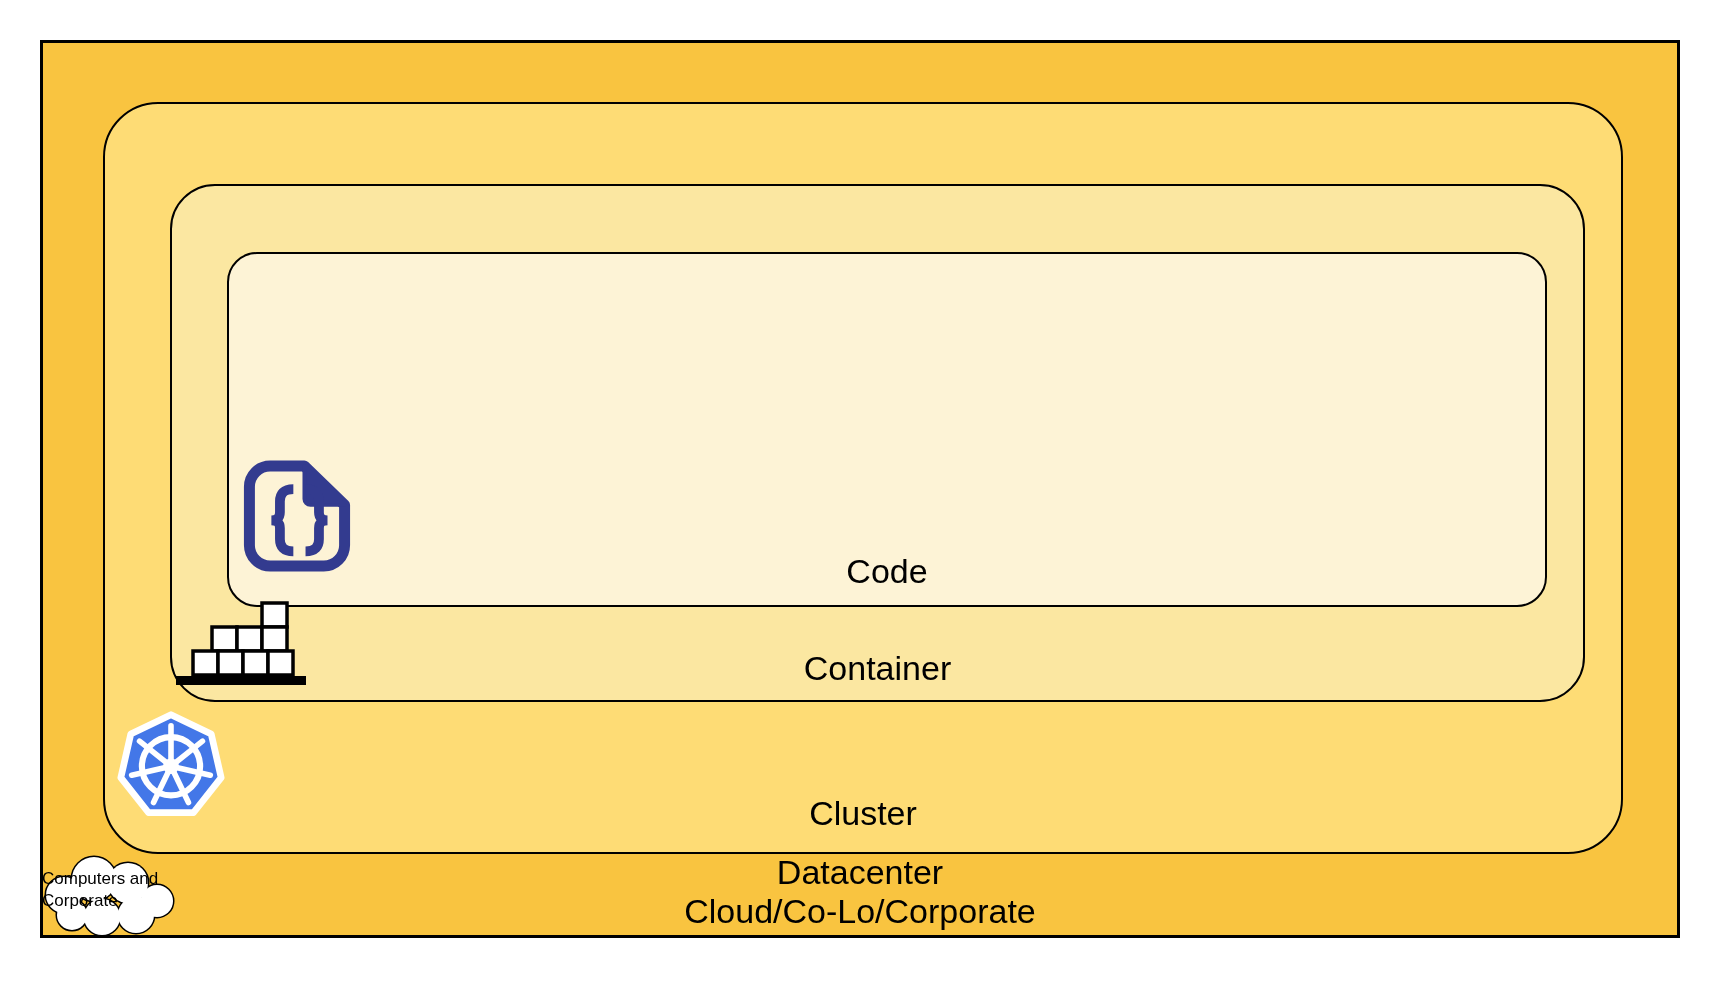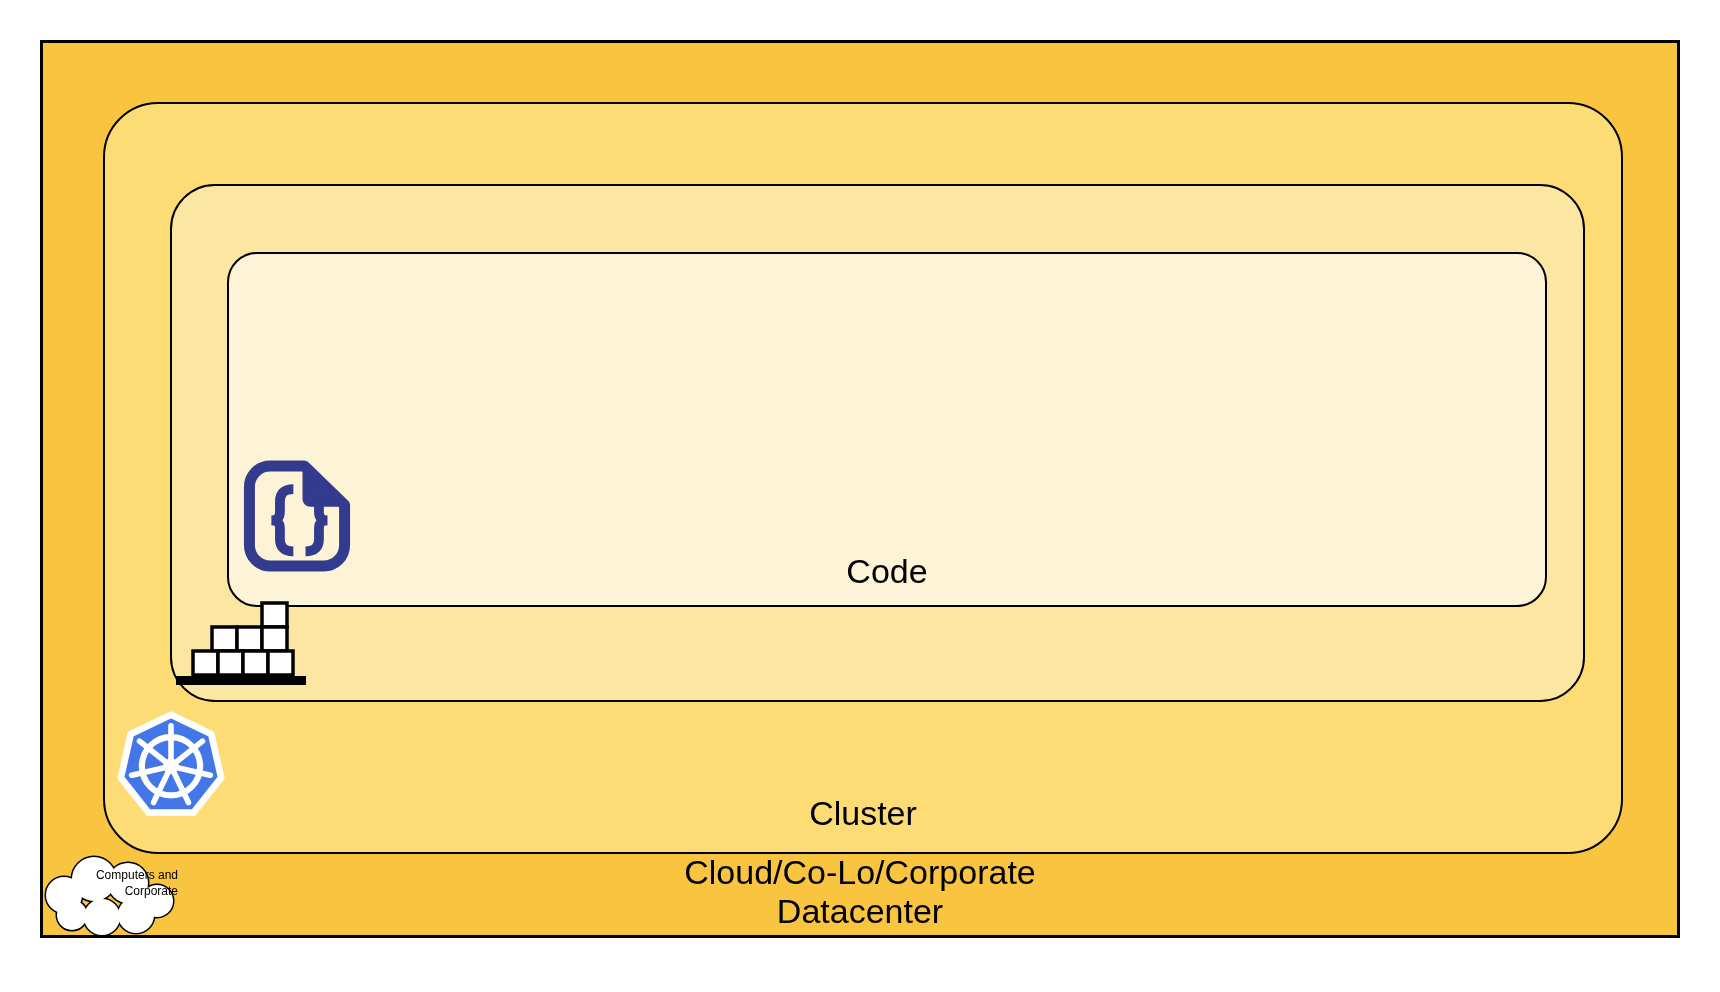--- a/index.html
+++ b/index.html
@@ -41,41 +41,42 @@
   .label-datacenter .line{display:block;}
   
   .icon-abs{position:absolute;z-index:5;}
   .code-file-icon{left:236px;top:455px;width:122px;height:122px;}
   .container-stack-icon{left:163px;top:598px;width:152px;height:90px;}
   .kubernetes-icon{left:115px;top:708px;width:112px;height:112px;}
   .cloud-callout{left:36px;top:853px;width:148px;height:90px;z-index:6;}
   .cloud-callout svg{position:absolute;left:0;top:0;width:100%;height:100%;}
   .cloud-text{
     position:absolute;left:6px;right:6px;top:15px;
-    text-align:right;font-size:12px;line-height:1.3;color:#000;z-index:2;
+    text-align:left;font-size:17px;line-height:1.3;color:#000;z-index:2;
   }
   .cloud-text .line{display:block;}
 </style>
 </head>
 <body>
 
 <div class="stage">
 
   <div class="layer box-datacenter">
     <div class="layer box-cluster">
       <div class="layer box-container">
         <div class="layer box-code">
           <div class="layer-label label-code">Code</div>
         </div>
+        <div class="layer-label label-container">Container</div>
       </div>
       <div class="layer-label label-cluster">Cluster</div>
     </div>
     <div class="layer-label label-datacenter">
+      <span class="line">Datacenter</span>
       <span class="line">Cloud/Co-Lo/Corporate</span>
-      <span class="line">Datacenter</span>
     </div>
   </div>
 
   <svg class="icon-abs code-file-icon" viewBox="0 0 100 100" aria-hidden="true">
     <path d="M56,9 H28 a17,17 0 0,0 -17,17 v48 a17,17 0 0,0 17,17 h44 a17,17 0 0,0 17,-17 V41 Z" fill="none" stroke="#333B8F" stroke-width="9" stroke-linejoin="round"></path>
     <path d="M56,9 L89,41 L61,41 A5,5 0 0,1 56,36 Z" fill="#333B8F" stroke="#333B8F" stroke-width="3" stroke-linejoin="round"></path>
     <path d="M47,28 C39,28 36,32 36,38 L36,47 C36,51.5 33.5,53.5 29,53.5 C33.5,53.5 36,55.5 36,60 L36,69 C36,75 39,79 47,79" fill="none" stroke="#333B8F" stroke-width="8"></path>
     <path d="M57,28 C65,28 68,32 68,38 L68,47 C68,51.5 70.5,53.5 75,53.5 C70.5,53.5 68,55.5 68,60 L68,69 C68,75 65,79 57,79" fill="none" stroke="#333B8F" stroke-width="8"></path>
   </svg>
 

